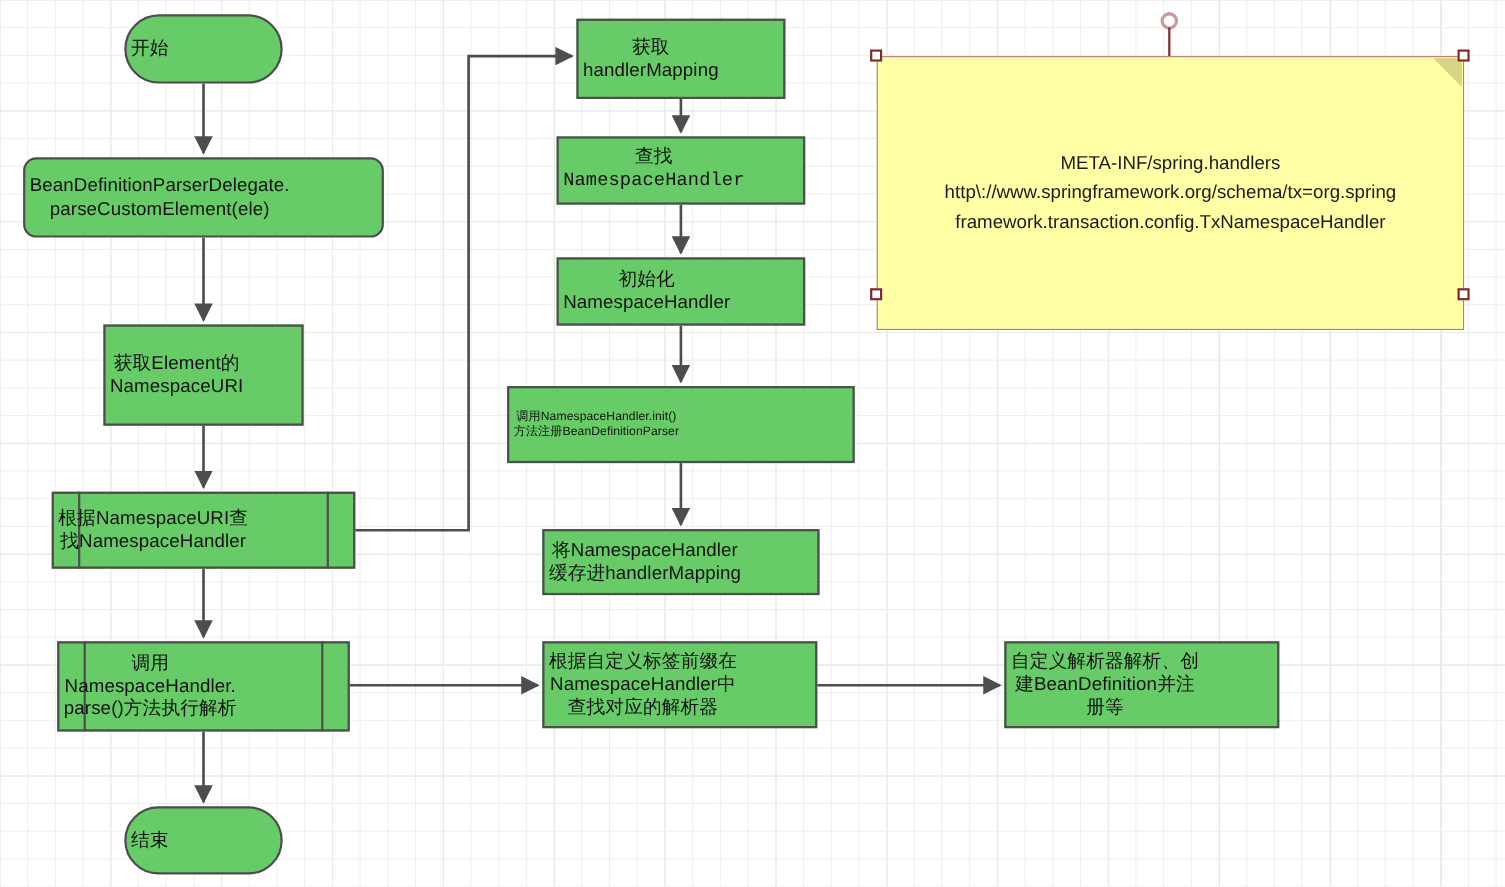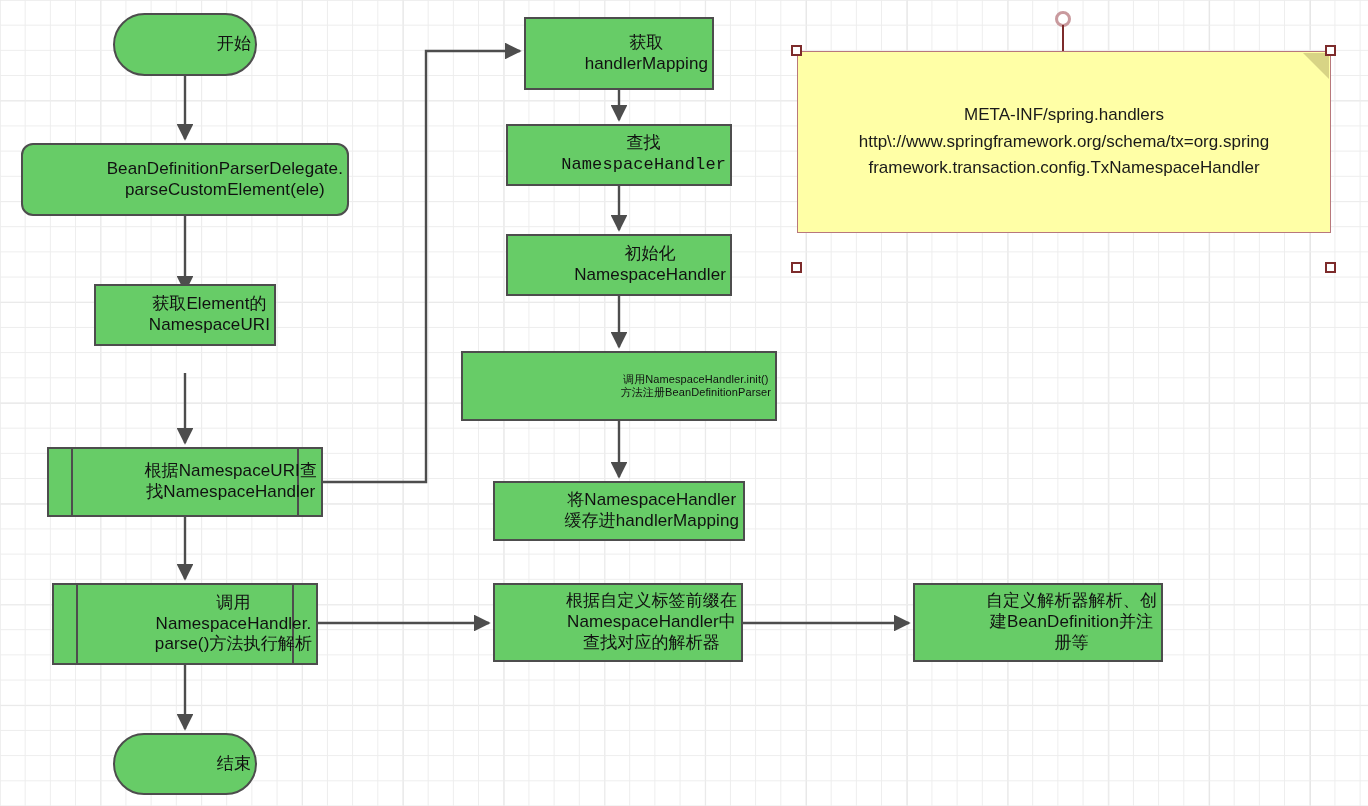--- a/index.html
+++ b/index.html
@@ -36,21 +36,21 @@
 
   
   .node {
     position: absolute;
     box-sizing: border-box;
     background: #67cc67;
     border: 2px solid #4d4d4d;
     color: #111111;
     display: flex;
     align-items: center;
-    justify-content: flex-end;
+    justify-content: flex-start;
     text-align: center;
     line-height: 1.22;
     font-size: 17px;
     white-space: pre-line;
     letter-spacing: 0.1px;
   }
   .node.terminal {
     border-radius: 32px;
   }
   
@@ -77,21 +77,21 @@
     left: 790px;
     top: 8px;
     width: 548px;
     height: 262px;
   }
   #note-body {
     position: absolute;
     left: 7px;
     top: 43px;
     width: 534px;
-    height: 182px;
+    height: 249px;
     box-sizing: border-box;
     background: #ffffa6;
     border: 1px solid #b8787c;
     display: flex;
     align-items: center;
     justify-content: center;
     text-align: center;
     font-size: 17px;
     line-height: 1.55;
     color: #1a1a1a;
@@ -163,21 +163,21 @@
 
   <div class="node terminal" style="left:113px; top:13px; width:144px; height:63px;">
     <span class="txt">开始</span>
   </div>
 
   <div class="node" style="left:21px; top:143px; width:328px; height:73px;border-radius:12px;">
     <span class="txt">BeanDefinitionParserDelegate.
 parseCustomElement(ele)</span>
   </div>
 
-  <div class="node" style="left:94px; top:284px; width:182px; height:62px;">
+  <div class="node" style="left:94px; top:295px; width:182px; height:92px;">
     <span class="txt">获取Element的
 NamespaceURI</span>
   </div>
 
   <div class="node subproc" style="left:47px; top:447px; width:276px; height:70px;">
     <span class="txt">根据NamespaceURI查
 找NamespaceHandler</span>
   </div>
 
   <div class="node subproc" style="left:52px; top:583px; width:266px; height:82px;">

